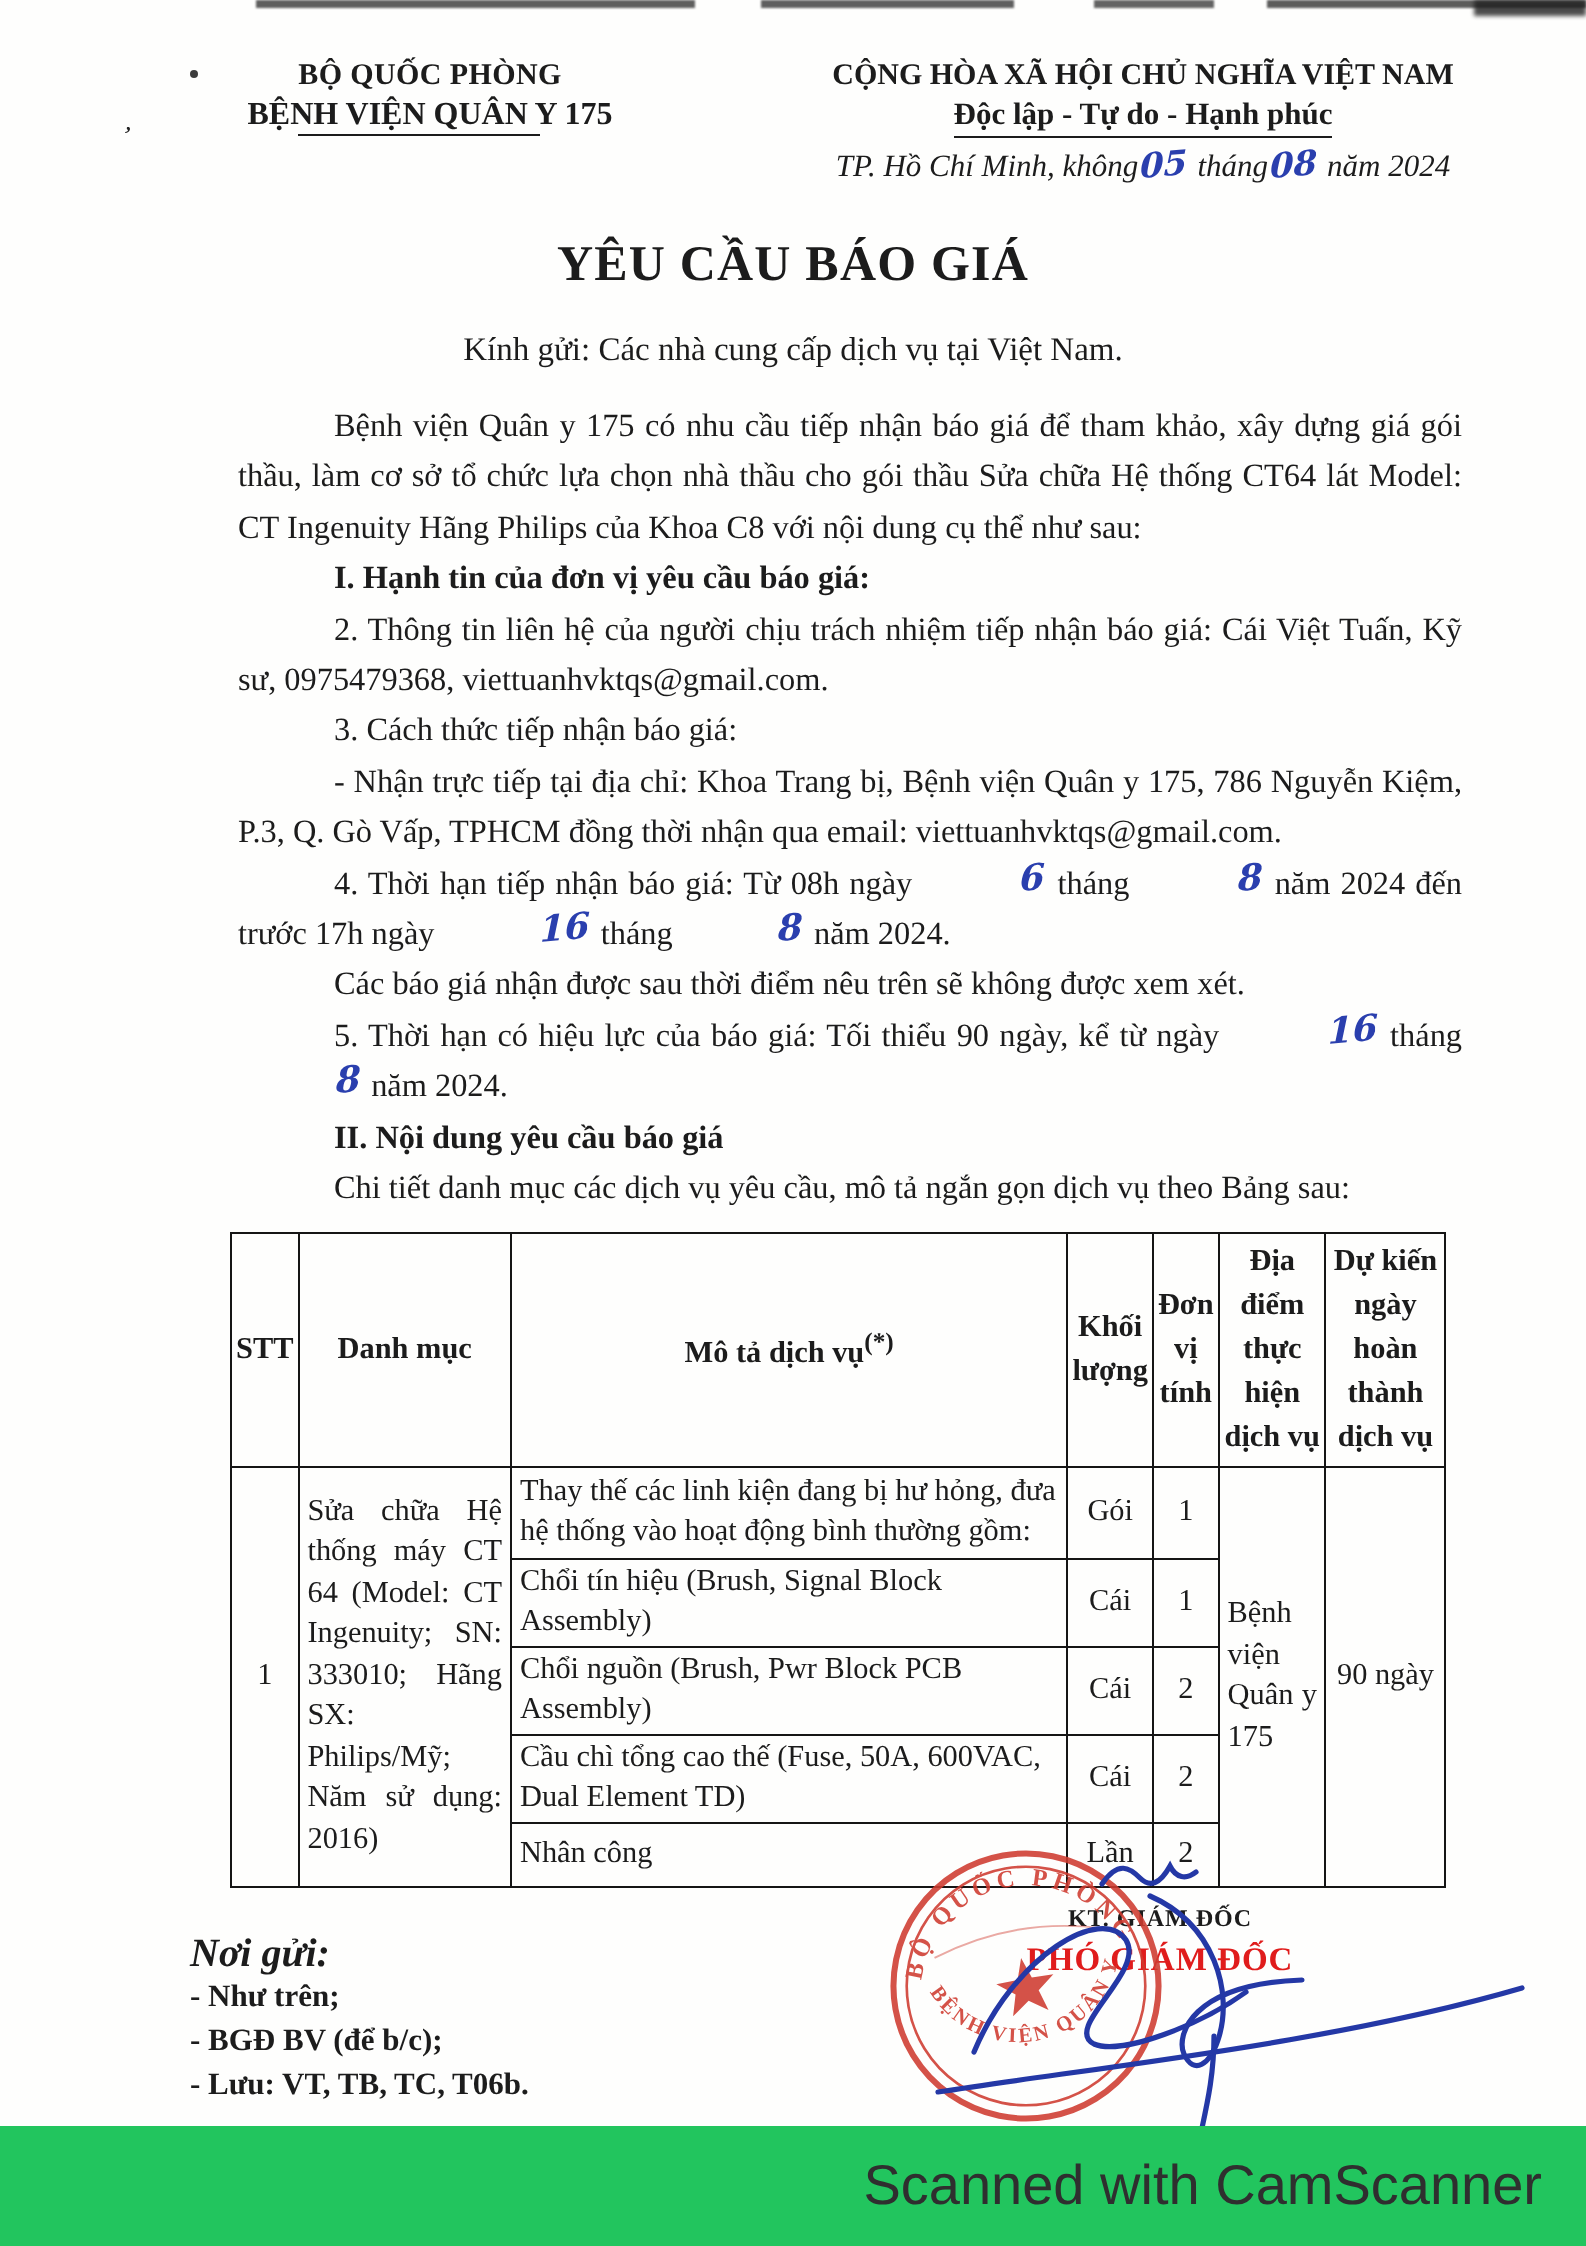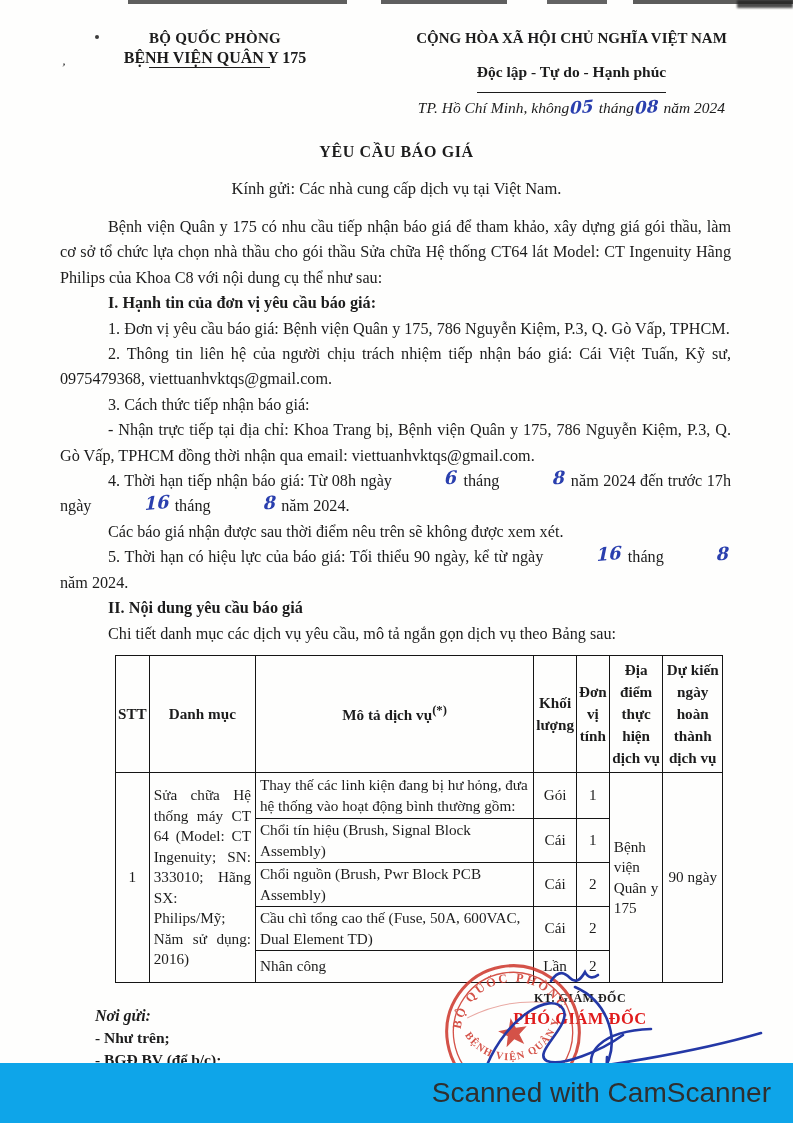--- a/index.html
+++ b/index.html
@@ -21,66 +21,66 @@
   .scan-tick { position:absolute; left:61px; top:60px; font-size:13px; color:#222; transform:rotate(14deg); }
 
   
   .header { display:flex; padding:30px 20px 0 60px; }
   .header-left { width:310px; text-align:center; }
   .ministry { font-weight:bold; font-size:15px; letter-spacing:.2px; }
   .hospital { position:relative; font-weight:bold; font-size:16px; margin-top:2px; display:inline-block; }
   .hospital::after { content:""; position:absolute; left:14%; right:20%; bottom:-1px; border-bottom:1.6px solid #1c1c1c; }
   .header-right { flex:1; text-align:center; }
   .nation { font-weight:bold; font-size:15px; }
-  .motto { font-weight:bold; font-size:15.5px; display:inline-block; border-bottom:1.6px solid #1c1c1c; padding-bottom:11px; margin-top:16px; }
+  .motto { font-weight:bold; font-size:15.5px; display:inline-block; border-bottom:1.6px solid #1c1c1c; padding-bottom:1px; margin-top:2px; }
   .dateline { font-style:italic; font-size:15.5px; margin-top:6px; white-space:nowrap; }
 
   
   .hw {
     font-family:"DejaVu Serif", serif; font-style:italic; font-weight:600;
     color:#2a3fae; display:inline-block; transform:rotate(-5deg) skewX(-6deg);
     font-size:18px; line-height:1; padding:0 1px;
   }
   .dateline .hw { font-size:17px; }
 
   
-  .doc-title { text-align:center; font-weight:bold; font-size:16px; letter-spacing:.6px; margin-top:26px; }
+  .doc-title { text-align:center; font-weight:bold; font-size:25px; letter-spacing:.6px; margin-top:26px; }
   .salutation { text-align:center; font-size:16.5px; margin-top:18px; }
 
   
-  .body { margin:16px 62px 0 60px; text-align:justify; font-size:16.2px; line-height:25.4px; }
+  .body { margin:16px 62px 0 119px; text-align:justify; font-size:16.2px; line-height:25.4px; }
   .body p { text-indent:48px; }
   .body p.bold { font-weight:bold; }
 
   
   table.svc { border-collapse:collapse; margin:8px 0 0 115px; width:608px; font-size:15.2px; }
   table.svc th, table.svc td { border:1.6px solid #151515; vertical-align:middle; }
   table.svc th { font-weight:bold; text-align:center; padding:3px 2px; line-height:1.45;margin-left:40px; }
   table.svc td { padding:1px 4px; line-height:1.35; }
   td.c { text-align:center; }
   td.danhmuc { text-align:justify; vertical-align:middle; padding:2px 3px; }
   td.diadiem { text-align:justify; padding:2px 4px; }
   .r1 td { height:46px; } .r2 td { height:23px; } .r3 td { height:25px; }
   .r4 td { height:44px; } .r5 td { height:32px; }
 
   
   .footer { position:relative; height:210px; }
   .noigui { position:absolute; left:95px; top:22px; font-size:15.5px; line-height:22px; }
-  .noigui .t { font-weight:bold; font-style:italic; font-size:16px; }
+  .noigui .t { font-weight:bold; font-style:italic; font-size:20px; }
   .noigui div { font-weight:600; }
   .signblock { position:absolute; left:440px; top:8px; width:280px; text-align:center; }
   .sign-kt { font-weight:bold; font-size:12px; letter-spacing:.5px; }
   .sign-pho { font-weight:bold; font-size:16.5px; color:#e01c1c; letter-spacing:.5px; margin-top:3px; }
   .signer { position:absolute; left:455px; top:122px; width:230px; text-align:center;
             font-weight:bold; font-size:16.5px; color:#e01313; }
   .stamp { position:absolute; left:442px; top:-22px; width:142px; height:142px; opacity:.88; transform:rotate(-10deg); }
   .signature { position:absolute; left:455px; top:-18px; width:320px; height:150px; }
 
   
-  .camstrip { position:absolute; left:0; bottom:0; width:100%; height:60px; background:#0ea5e9; }
+  .camstrip { position:absolute; left:0; bottom:0; width:100%; height:60px; background:#22c55e; }
   .camstrip span {
     position:absolute; right:22px; bottom:14px;
     font-family:"Liberation Sans", sans-serif; font-size:28px; color:#2f2f2f;
   }
 </style>
 </head>
 <body>
 
 <div class="page">
 
@@ -104,21 +104,20 @@
       </div>
     </div>
   </div>
 
   <div class="doc-title">YÊU CẦU BÁO GIÁ</div>
   <div class="salutation">Kính gửi: Các nhà cung cấp dịch vụ tại Việt Nam.</div>
 
   <div class="body">
     <p>Bệnh viện Quân y 175 có nhu cầu tiếp nhận báo giá để tham khảo, xây dựng giá gói thầu, làm cơ sở tổ chức lựa chọn nhà thầu cho gói thầu Sửa chữa Hệ thống CT64 lát Model: CT Ingenuity Hãng Philips của Khoa C8 với nội dung cụ thể như sau:</p>
     <p class="bold">I. Hạnh tin của đơn vị yêu cầu báo giá:</p>
-    <p>1. Đơn vị yêu cầu báo giá: Bệnh viện Quân y 175, 786 Nguyễn Kiệm, P.3, Q. Gò Vấp, TPHCM.</p>
     <p>2. Thông tin liên hệ của người chịu trách nhiệm tiếp nhận báo giá: Cái Việt Tuấn, Kỹ sư, 0975479368, viettuanhvktqs@gmail.com.</p>
     <p>3. Cách thức tiếp nhận báo giá:</p>
     <p>- Nhận trực tiếp tại địa chỉ: Khoa Trang bị, Bệnh viện Quân y 175, 786 Nguyễn Kiệm, P.3, Q. Gò Vấp, TPHCM đồng thời nhận qua email: viettuanhvktqs@gmail.com.</p>
     <p>
       <span>4. Thời hạn tiếp nhận báo giá: Từ 08h ngày</span>
       <span class="hw">6</span>
       <span>tháng</span>
       <span class="hw">8</span>
       <span>năm 2024 đến trước 17h ngày</span>
       <span class="hw">16</span>

